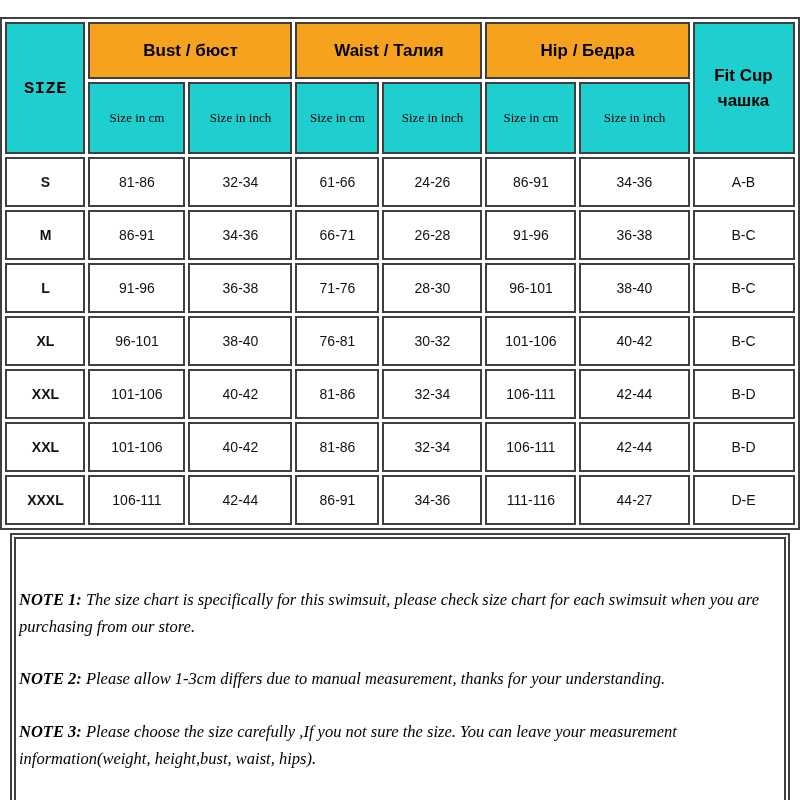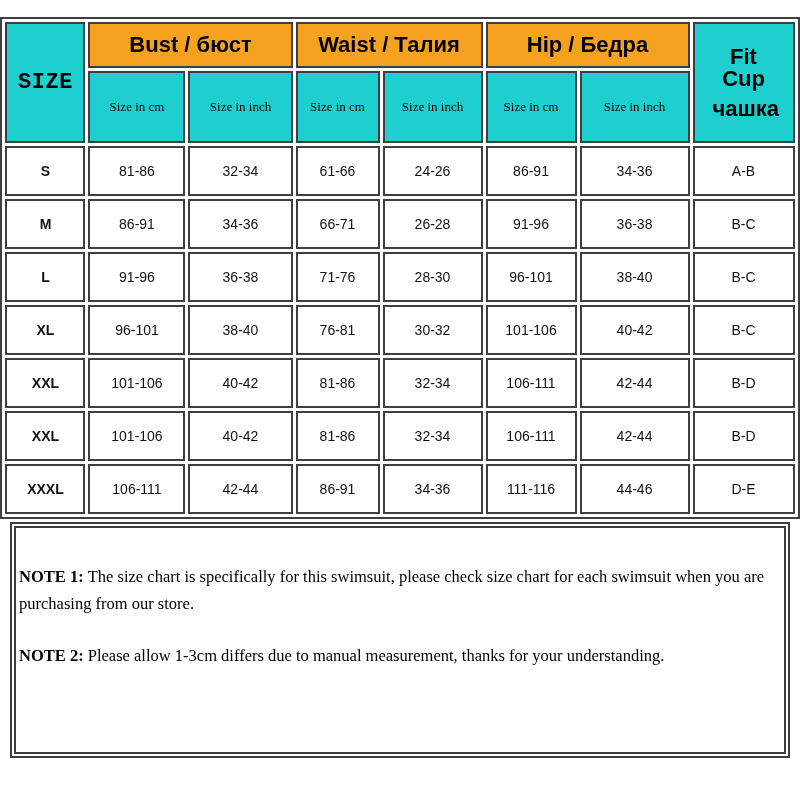--- a/index.html
+++ b/index.html
@@ -31,21 +31,21 @@
   table.size-chart td {
     box-sizing: border-box;
     border: 2px solid #3f3f3f;
     text-align: center;
     vertical-align: middle;
     padding: 2px;
     overflow: hidden;
   }
   .teal   { background: #1fcfcf; }
   .orange { background: #f6a21f; }
-  tr.group-row th { height: 46px; font-size: 22px; font-weight: 600; }
+  tr.group-row th { height: 57px; font-size: 17px; font-weight: 600; }
   tr.sub-row  th { height: 72px; font-size: 13px; font-weight: 400;
                    font-family: "Liberation Serif", serif; }
   th.size-th {
     font-family: Liberation Mono, monospace;
     font-weight: 700;
     font-size: 17px;
     letter-spacing: 0.5px;
   }
   th.fitcup-th { font-size: 17px; font-weight: 600; line-height: 1; }
   th.fitcup-th .cup-line { margin: 8px 16px; }
@@ -67,21 +67,21 @@
   }
   .notes-inner {
     box-sizing: border-box;
     border: 2px solid #3f3f3f;
     min-height: 228px;
     padding: 36px 8px 40px 3px;
     font-family: "Liberation Serif", serif;
     font-size: 16.5px;
     line-height: 1.62;
   }
-  .notes-inner p { margin: 0 0 26px 0; }
+  .notes-inner p { margin: 12px 0 26px 0; font-style: italic; }
   .notes-inner p:last-child { margin-bottom: 0; }
   .notes-inner b { font-weight: 700; }
 </style>
 </head>
 <body>
 
 <div class="page">
 
   <table class="size-chart">
     <colgroup>
@@ -175,26 +175,27 @@
           <td>42-44</td>
           <td>B-D</td>
         </tr>
         <tr>
           <td class="size-col">XXXL</td>
           <td>106-111</td>
           <td>42-44</td>
           <td>86-91</td>
           <td>34-36</td>
           <td>111-116</td>
-          <td>44-46</td>
+          <td>44-27</td>
           <td>D-E</td>
         </tr>
       </tbody>
   </table>
 
   <div class="notes-outer">
     <div class="notes-inner">
         <p><b>NOTE 1: </b><span>The size chart is specifically for this swimsuit, please check size chart for each swimsuit when you are purchasing from our store.</span></p>
         <p><b>NOTE 2: </b><span>Please allow 1-3cm differs due to manual measurement, thanks for your understanding.</span></p>
+        <p><b>NOTE 3: </b><span>Please choose the size carefully ,If you not sure the size. You can leave your measurement information(weight, height,bust, waist, hips).</span></p>
       </div>
   </div>
 
 </div>
 
 </body></html>

